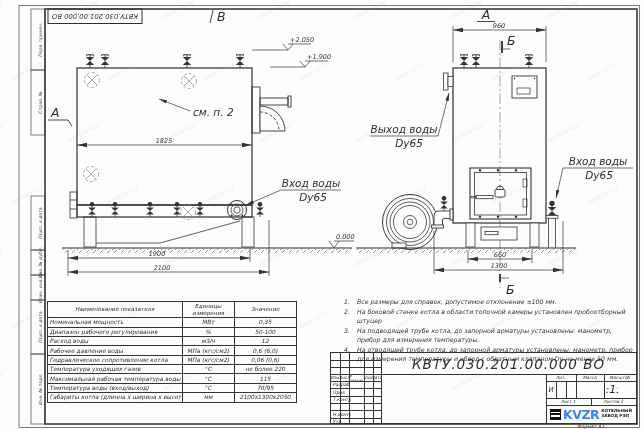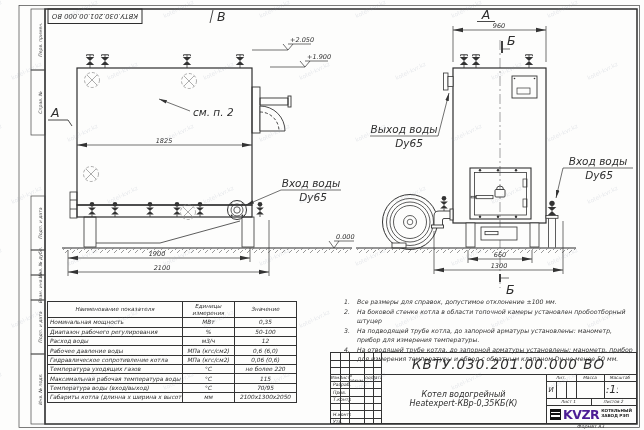--- a/index.html
+++ b/index.html
@@ -35,21 +35,21 @@
   .vl{width:1px;}
   .hl{height:1px;}
   .cell{position:absolute;display:flex;align-items:center;justify-content:center;
         font:italic 4.3px "DejaVu Sans",sans-serif;overflow:hidden;}
   .docnum{font:italic 13.5px "DejaVu Sans",sans-serif;letter-spacing:1px;}
   .pname{font:italic 8px "DejaVu Sans",sans-serif;}
   .rowlab{justify-content:flex-start;padding-left:2px;font-size:4.6px;}
   .logo-ic{width:11px;height:11px;background:#111;margin-right:2px;position:relative;flex:0 0 11px;}
   .logo-ic:before,.logo-ic:after{content:"";position:absolute;left:1px;right:1px;height:1.5px;background:#fdfdfc;}
   .logo-ic:before{top:3px;} .logo-ic:after{top:6.5px;}
-  .logo-tx{font:bold 12.5px "DejaVu Sans",sans-serif;font-style:normal;color:#4c1d95;letter-spacing:-0.5px;}
+  .logo-tx{font:bold 12.5px "DejaVu Sans",sans-serif;font-style:normal;color:#3b82f6;letter-spacing:-0.5px;}
   .logo-nm{font:bold 4.2px "DejaVu Sans",sans-serif;font-style:normal;color:#222;line-height:1.15;margin-left:2px;text-align:left;}
   #fmt{position:absolute;left:545px;top:423.5px;width:92px;text-align:center;
        font:italic 4.8px "DejaVu Sans",sans-serif;color:#333;}
 
   
   #wmk{position:absolute;left:0;top:0;width:644px;height:430px;pointer-events:none;overflow:hidden;}
   .wm{position:absolute;font:5.8px "DejaVu Sans",sans-serif;color:rgba(140,150,170,0.20);
       transform:rotate(-26deg);white-space:nowrap;}
 </style>
 </head>
@@ -455,24 +455,20 @@
   <div class="cell" style="left:18px;top:21px;width:15px;height:7px">N докум.</div>
   <div class="cell" style="left:33px;top:21px;width:9px;height:7px">Подп.</div>
   <div class="cell" style="left:42px;top:21px;width:8px;height:7px">Дата</div>
 
   <div class="cell rowlab" style="left:0;top:28px;width:18px;height:7px">Разраб.</div>
   <div class="cell rowlab" style="left:0;top:35px;width:18px;height:8px">Пров.</div>
   <div class="cell rowlab" style="left:0;top:43px;width:18px;height:7px">Т.контр.</div>
   <div class="cell rowlab" style="left:0;top:57px;width:18px;height:8px">Н.контр.</div>
   <div class="cell rowlab" style="left:0;top:65px;width:18px;height:7px">Утв.</div>
 
-  <div class="cell" style="left:50px;top:21px;width:165px;height:49px;flex-direction:column">
-    <div class="pname">Котел водогрейный</div>
-    <div class="pname">Heatexpert-КВр-0,35КБ(К)</div>
-  </div>
 
   <div class="cell" style="left:215px;top:21px;width:30px;height:7px">Лит.</div>
   <div class="cell" style="left:245px;top:21px;width:28px;height:7px">Масса</div>
   <div class="cell" style="left:273px;top:21px;width:32px;height:7px">Масштаб</div>
   <div class="cell" style="left:215px;top:28px;width:10px;height:17px;font-size:7px">И</div>
   <div class="cell" style="left:273px;top:28px;width:14px;height:17px;font-size:11px">1:15</div>
   <div class="cell" style="left:215px;top:45px;width:45px;height:7px">Лист 1</div>
   <div class="cell" style="left:260px;top:45px;width:45px;height:7px">Листов 2</div>
 
   <div class="cell" style="left:215px;top:52px;width:90px;height:18px">

